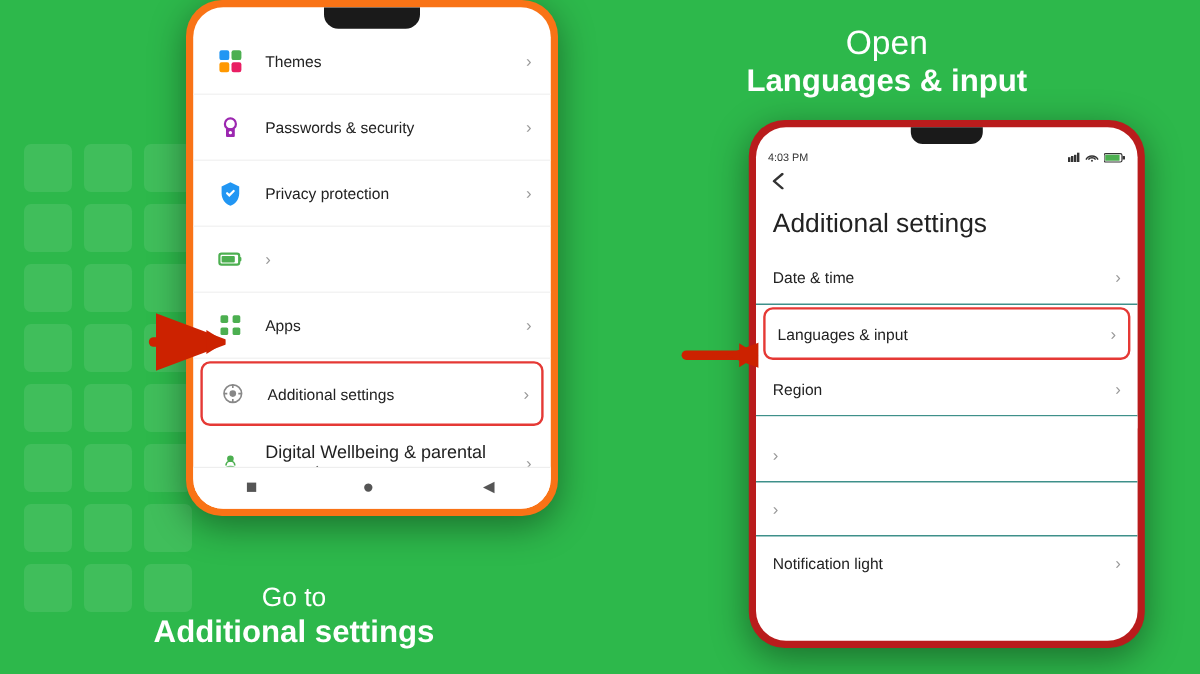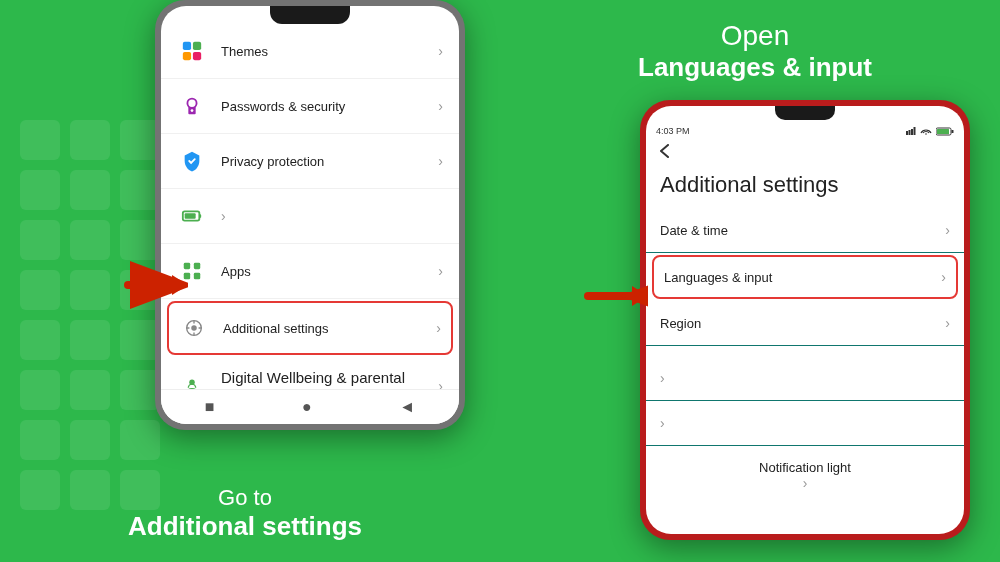--- a/index.html
+++ b/index.html
@@ -46,21 +46,21 @@
       align-items: center;
     }
 
     
     .phone-left {
       position: absolute;
       left: 155px;
       top: 0px;
       width: 310px;
       height: 430px;
-      background: #737373;
+      background: #f97316;
       border-radius: 30px;
       overflow: hidden;
       box-shadow: 0 8px 30px rgba(0,0,0,0.4);
     }
     .phone-left-screen {
       position: absolute;
       left: 6px;
       top: 6px;
       right: 6px;
       bottom: 6px;
@@ -159,21 +159,21 @@
     }
     .bottom-text-left .main-text {
       font-size: 26px;
       color: white;
       font-weight: 900;
     }
 
     
     .right-section {
       position: absolute;
-      right: 0;
+      right: 16px;
       top: 0;
       width: 500px;
       height: 562px;
     }
 
     
     .top-text-right {
       position: absolute;
       top: 20px;
       right: 0;
@@ -481,21 +481,21 @@
       <div style="height: 10px; background:#fff;"></div>
 
       <div class="right-list-item">
         <span class="r-chevron">›</span>
       </div>
 
       <div class="right-list-item">
         <span class="r-chevron">›</span>
       </div>
 
-      <div class="right-list-item" style="border-bottom: none; flex-direction: column;">
+      <div class="right-list-item" style="border-bottom: none;">
         <span class="r-label">Notification light</span>
         <span class="r-chevron">›</span>
       </div>
 
     </div>
   </div>
 
   <div style="position:absolute; right:352px; top:268px;">
     <svg width="70" height="55" viewBox="0 0 70 55">
       <defs>

